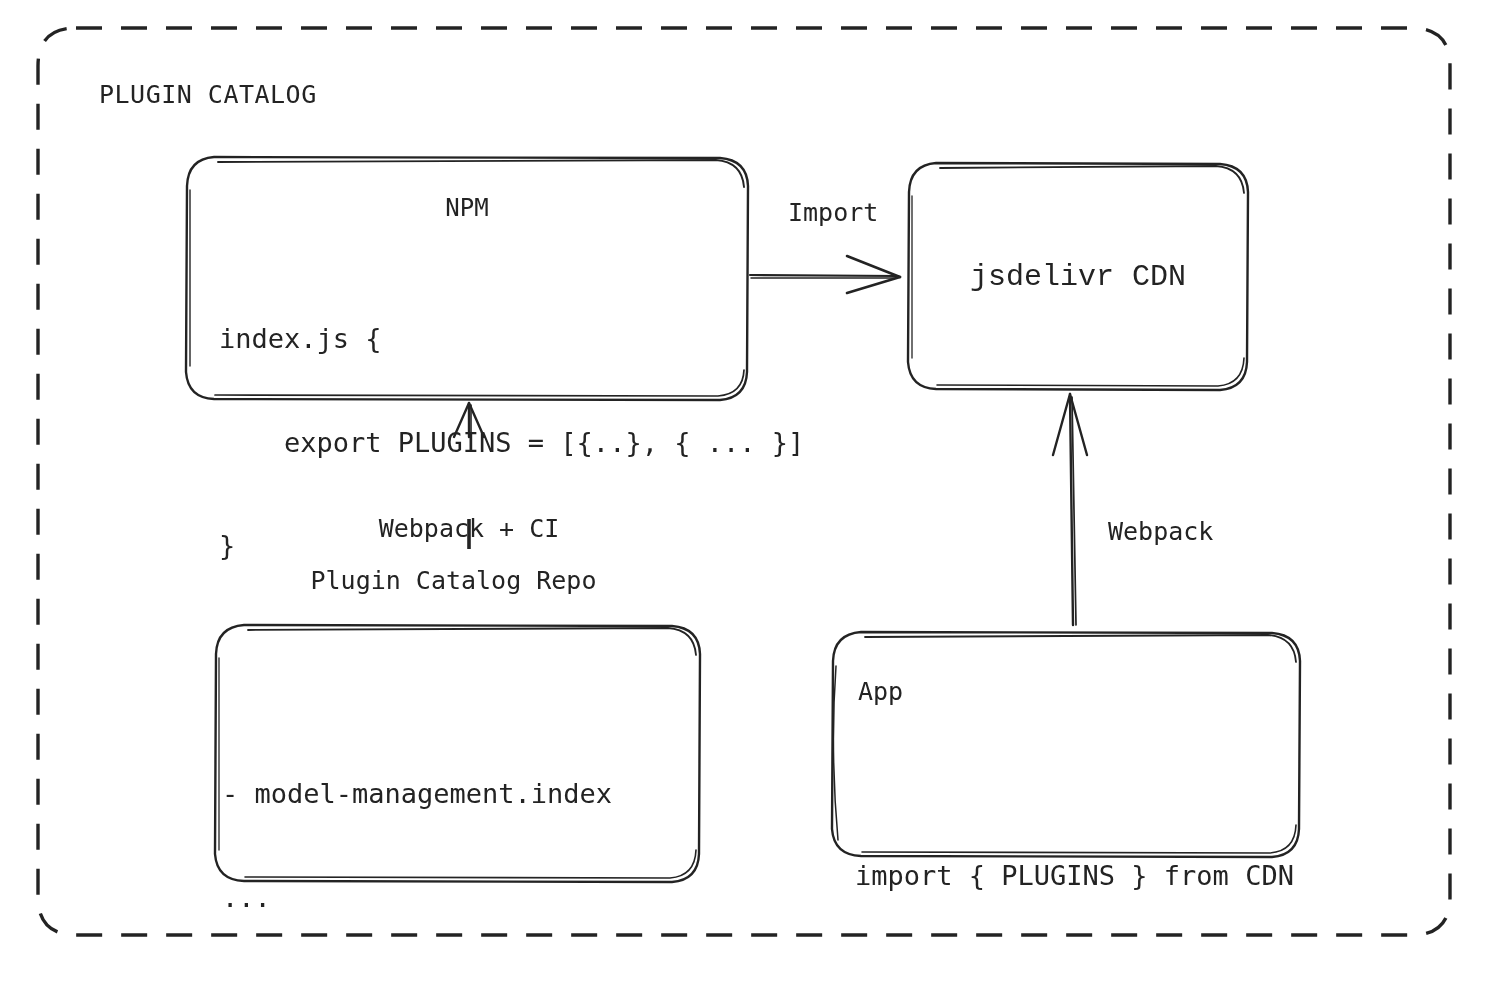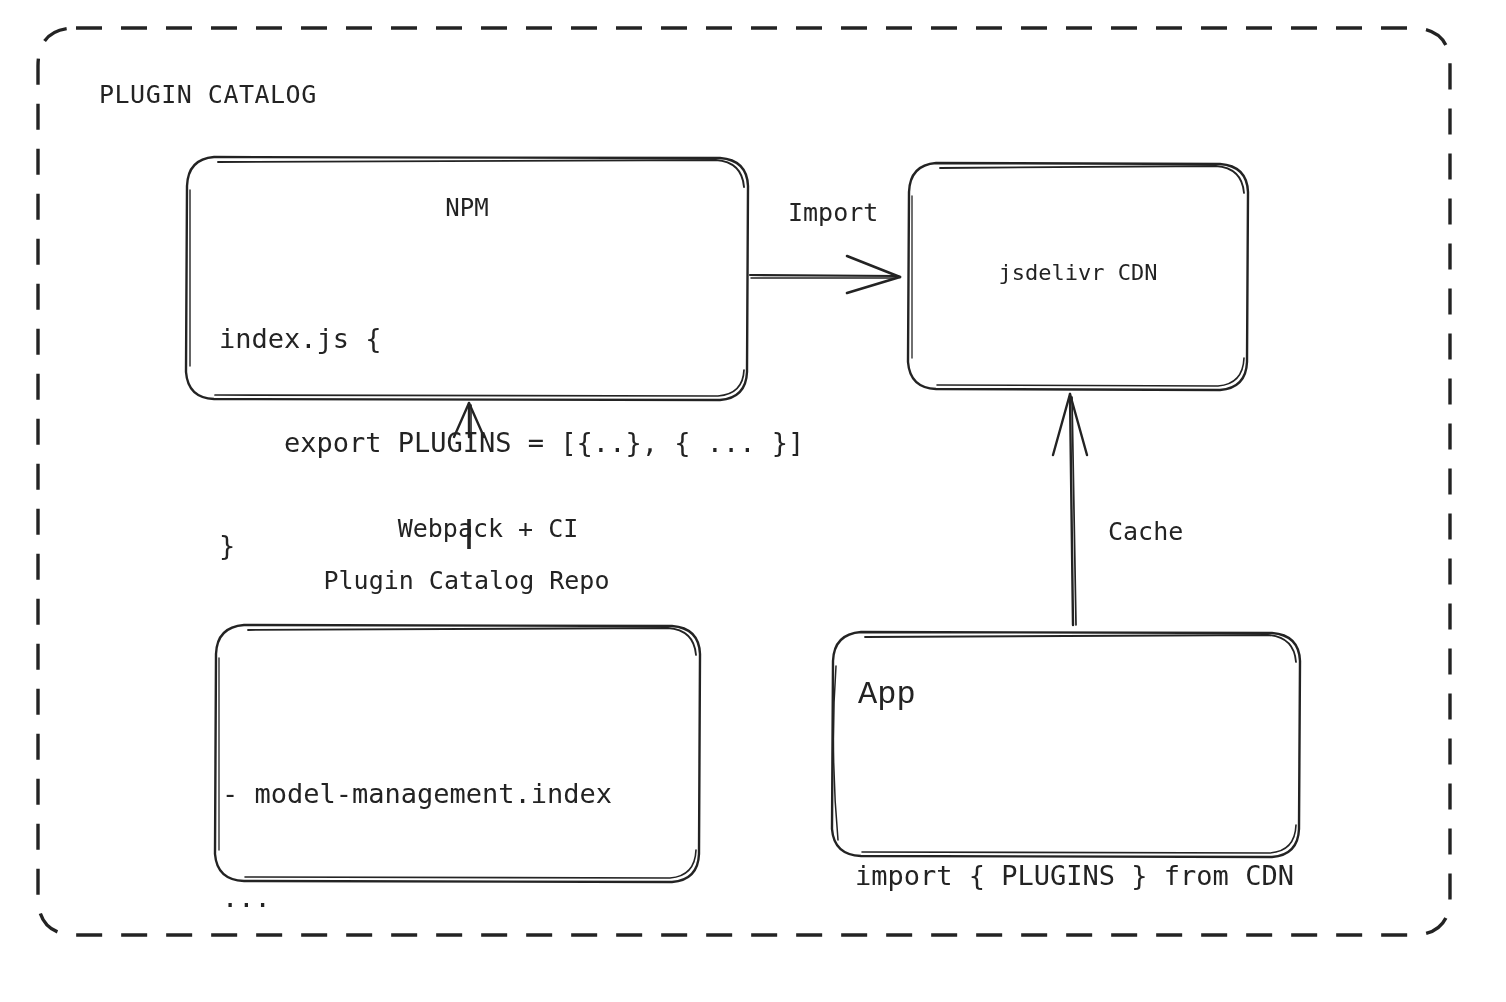--- a/index.html
+++ b/index.html
@@ -38,27 +38,27 @@
     left: 99px;
     top: 82px;
     font-size: 25px;
     letter-spacing: 0.5px;
   }
   .box-title-centered {
     text-align: center;
   }
   .npm-title  { left: 186px; top: 196px; width: 562px; font-size: 24px; }
   .npm-code   { left: 219px; top: 253px; font-size: 27px; line-height: 1.28; }
-  .cdn-title  { left: 908px; top: 262px; width: 340px; font-size: 22px; }
+  .cdn-title  { left: 908px; top: 262px; width: 340px; font-size: 30px; font-family: Liberation Mono, monospace; }
   .cache-lbl  { left: 788px; top: 200px; font-size: 25px; }
   .import-lbl { left: 1108px; top: 519px; font-size: 25px; }
-  .webpack-lbl{ left: 357px; top: 446px; width: 262px; font-size: 25px; text-align: center; line-height: 1.32; }
-  .repo-lbl   { left: 224px; top: 568px; width: 485px; font-size: 25px; text-align: center; }
+  .webpack-lbl{ left: 338px; top: 446px; width: 262px; font-size: 25px; text-align: center; line-height: 1.32; }
+  .repo-lbl   { left: 211px; top: 568px; width: 485px; font-size: 25px; text-align: center; }
   .repo-body  { left: 222px; top: 708px; font-size: 27px; line-height: 1.28; }
-  .app-name   { left: 858px; top: 679px; font-size: 32px; font-family: Liberation Mono, monospace; }
+  .app-name   { left: 858px; top: 679px; font-size: 25px; }
   .app-code   { left: 855px; top: 736px; font-size: 27px; line-height: 2.07; }
 </style>
 </head>
 <body>
 
 <div id="canvas">
 
   <svg class="layer" viewBox="0 0 1506 1002" xmlns="http://www.w3.org/2000/svg">
 
     <g>
@@ -128,21 +128,21 @@
   <div class="txt npm-title box-title-centered">NPM</div>
 
   <div class="txt cdn-title box-title-centered">jsdelivr CDN</div>
 
   <div class="txt cache-lbl">Import</div>
 
   <div class="txt webpack-lbl">
     <div>Webpack + CI</div>
   </div>
 
-  <div class="txt import-lbl">Cache</div>
+  <div class="txt import-lbl">Webpack</div>
 
   <div class="txt repo-lbl">Plugin Catalog Repo</div>
 
   <div class="txt repo-body">
     <div>- model-management.index</div>
     <div>...</div>
   </div>
 
   <div class="txt app-name">App</div>
 

